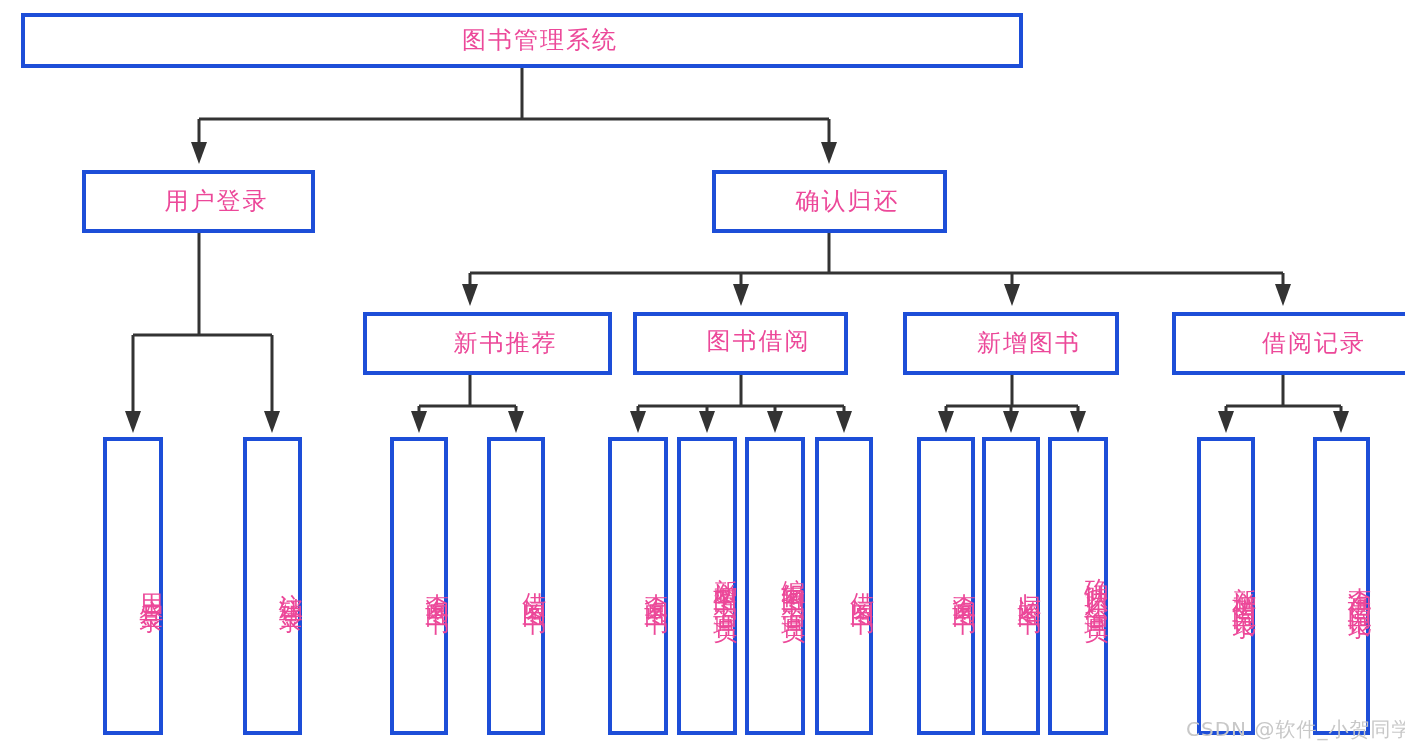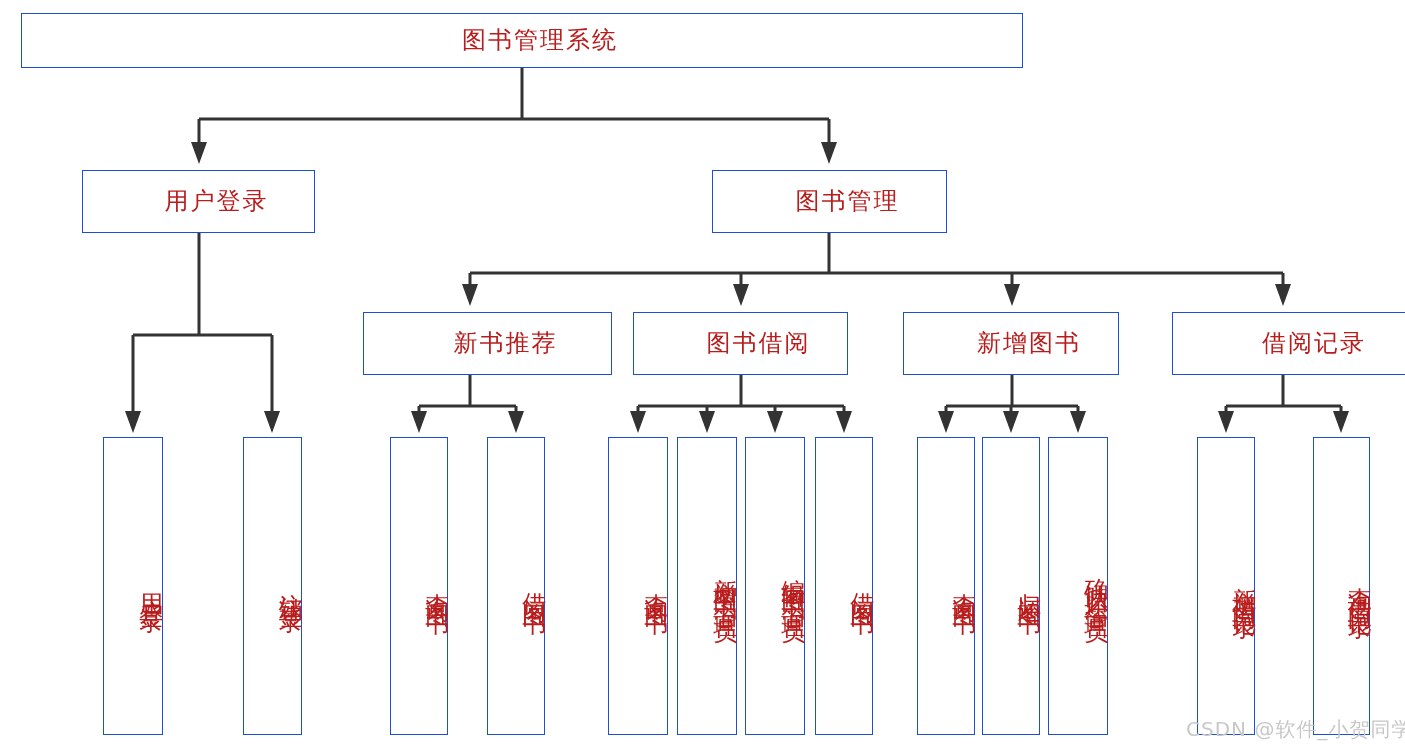--- a/index.html
+++ b/index.html
@@ -25,22 +25,22 @@
     fill: none;
   }
   .connectors polygon {
     fill: #333333;
     stroke: none;
   }
 
   .node {
     position: absolute;
     background: #ffffff;
-    border: 1px solid #1d4ed8;
-    color: #b91c1c;
+    border: 4px solid #1d4ed8;
+    color: #ec4899;
     display: flex;
     align-items: center;
     justify-content: center;
     font-size: 24px;
     line-height: 1.1;
     z-index: 2;
     letter-spacing: 2px;
     padding-left: 36px;
   }
 
@@ -114,24 +114,24 @@
     <g>
       <path d="M1283 375 V406 M1226 406 H1341 M1226 406 V415 M1341 406 V415"></path>
       <polygon points="1218,411 1234,411 1226,433"></polygon>
       <polygon points="1333,411 1349,411 1341,433"></polygon>
     </g>
   </svg>
 
   <div class="node" style="left:21px; top:13px; width:1002px; height:55px;">图书管理系统</div>
 
   <div class="node" style="left:82px; top:170px; width:233px; height:63px;">用户登录</div>
-  <div class="node" style="left:712px; top:170px; width:235px; height:63px;">图书管理</div>
+  <div class="node" style="left:712px; top:170px; width:235px; height:63px;">确认归还</div>
 
   <div class="node" style="left:363px; top:312px; width:249px; height:63px;">新书推荐</div>
-  <div class="node" style="left:633px; top:312px; width:215px; height:63px;">图书借阅</div>
+  <div class="node" style="left:633px; top:312px; width:215px; height:63px;font-family:Liberation Mono, monospace;">图书借阅</div>
   <div class="node" style="left:903px; top:312px; width:216px; height:63px;">新增图书</div>
   <div class="node" style="left:1172px; top:312px; width:248px; height:63px;">借阅记录</div>
 
   <div class="node leaf" style="left:103px; top:437px; width:60px; height:298px;">用户登录</div>
   <div class="node leaf" style="left:243px; top:437px; width:59px; height:298px;">注销登录</div>
 
   <div class="node leaf" style="left:390px; top:437px; width:58px; height:298px;">查询图书</div>
   <div class="node leaf" style="left:487px; top:437px; width:58px; height:298px;">借阅图书</div>
 
   <div class="node leaf" style="left:608px; top:437px; width:60px; height:298px;">查询图书</div>

